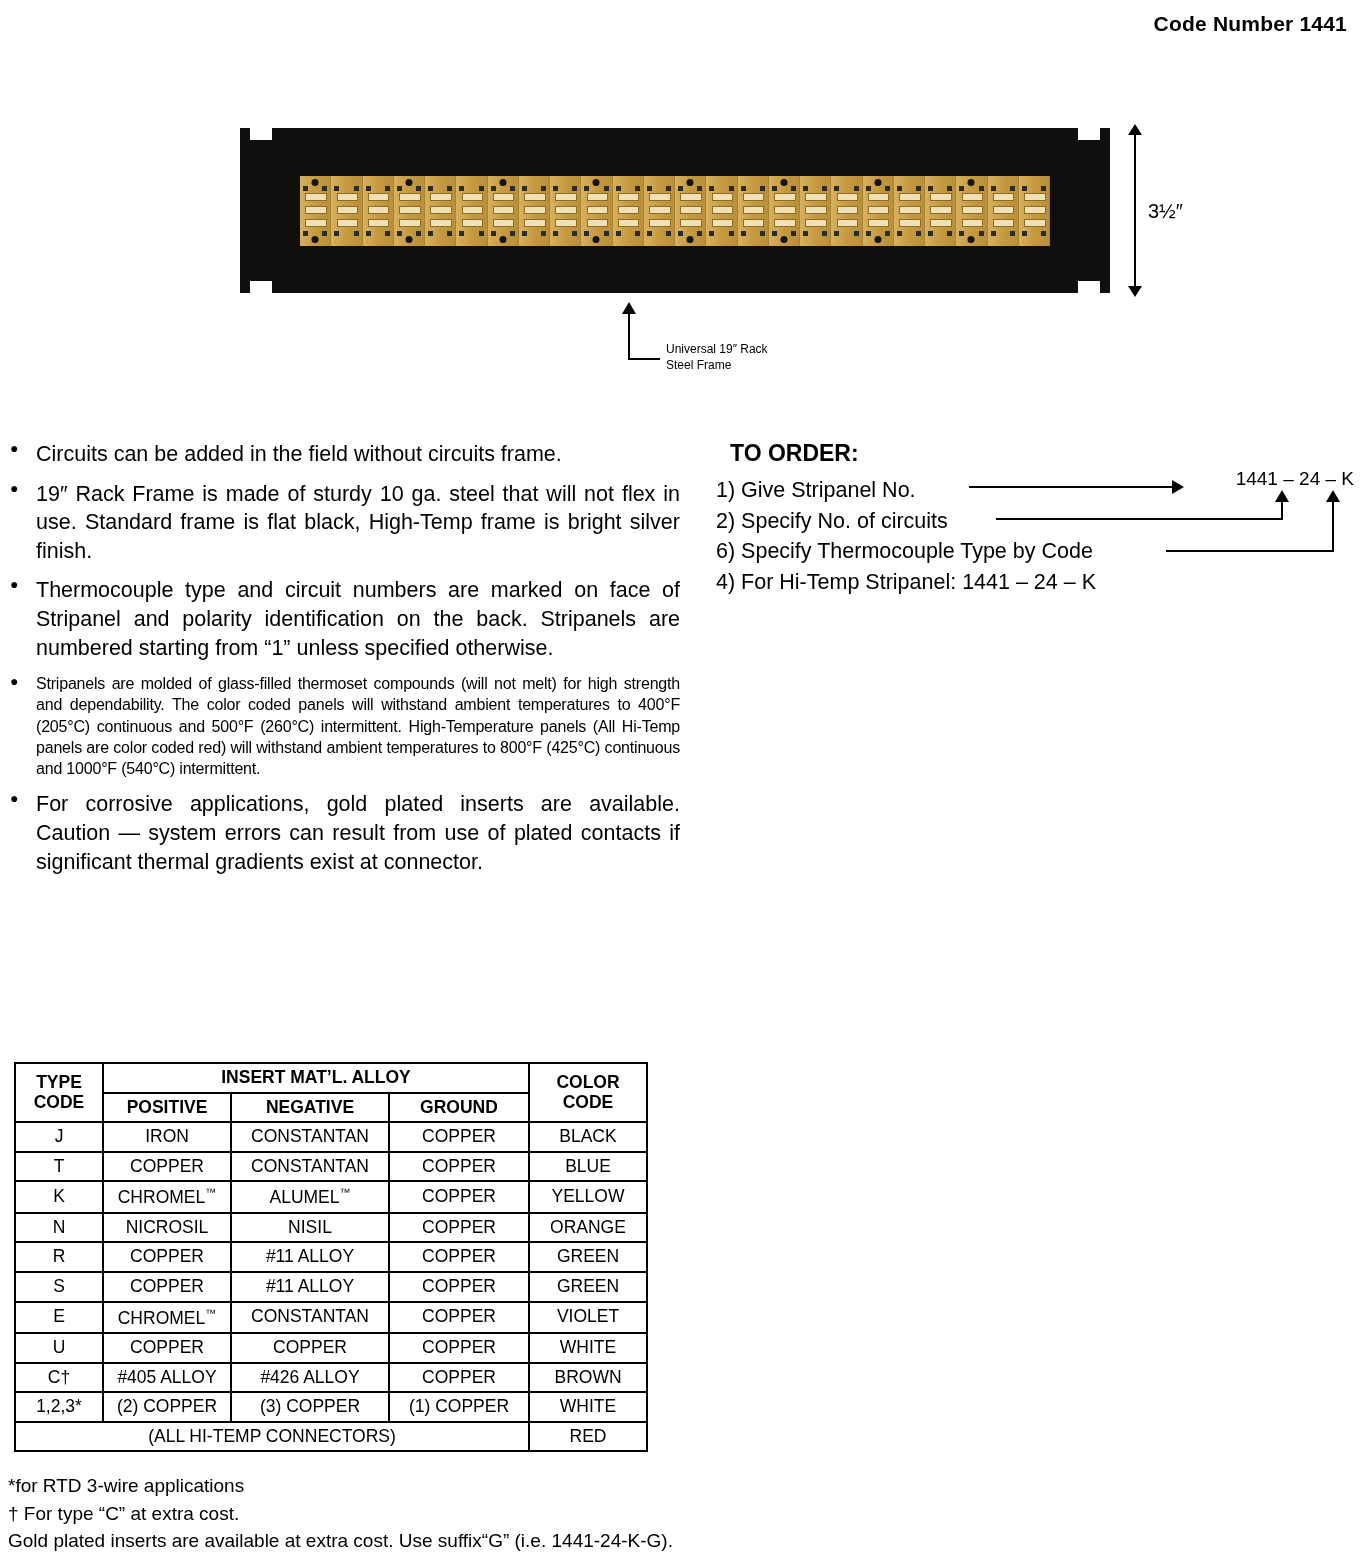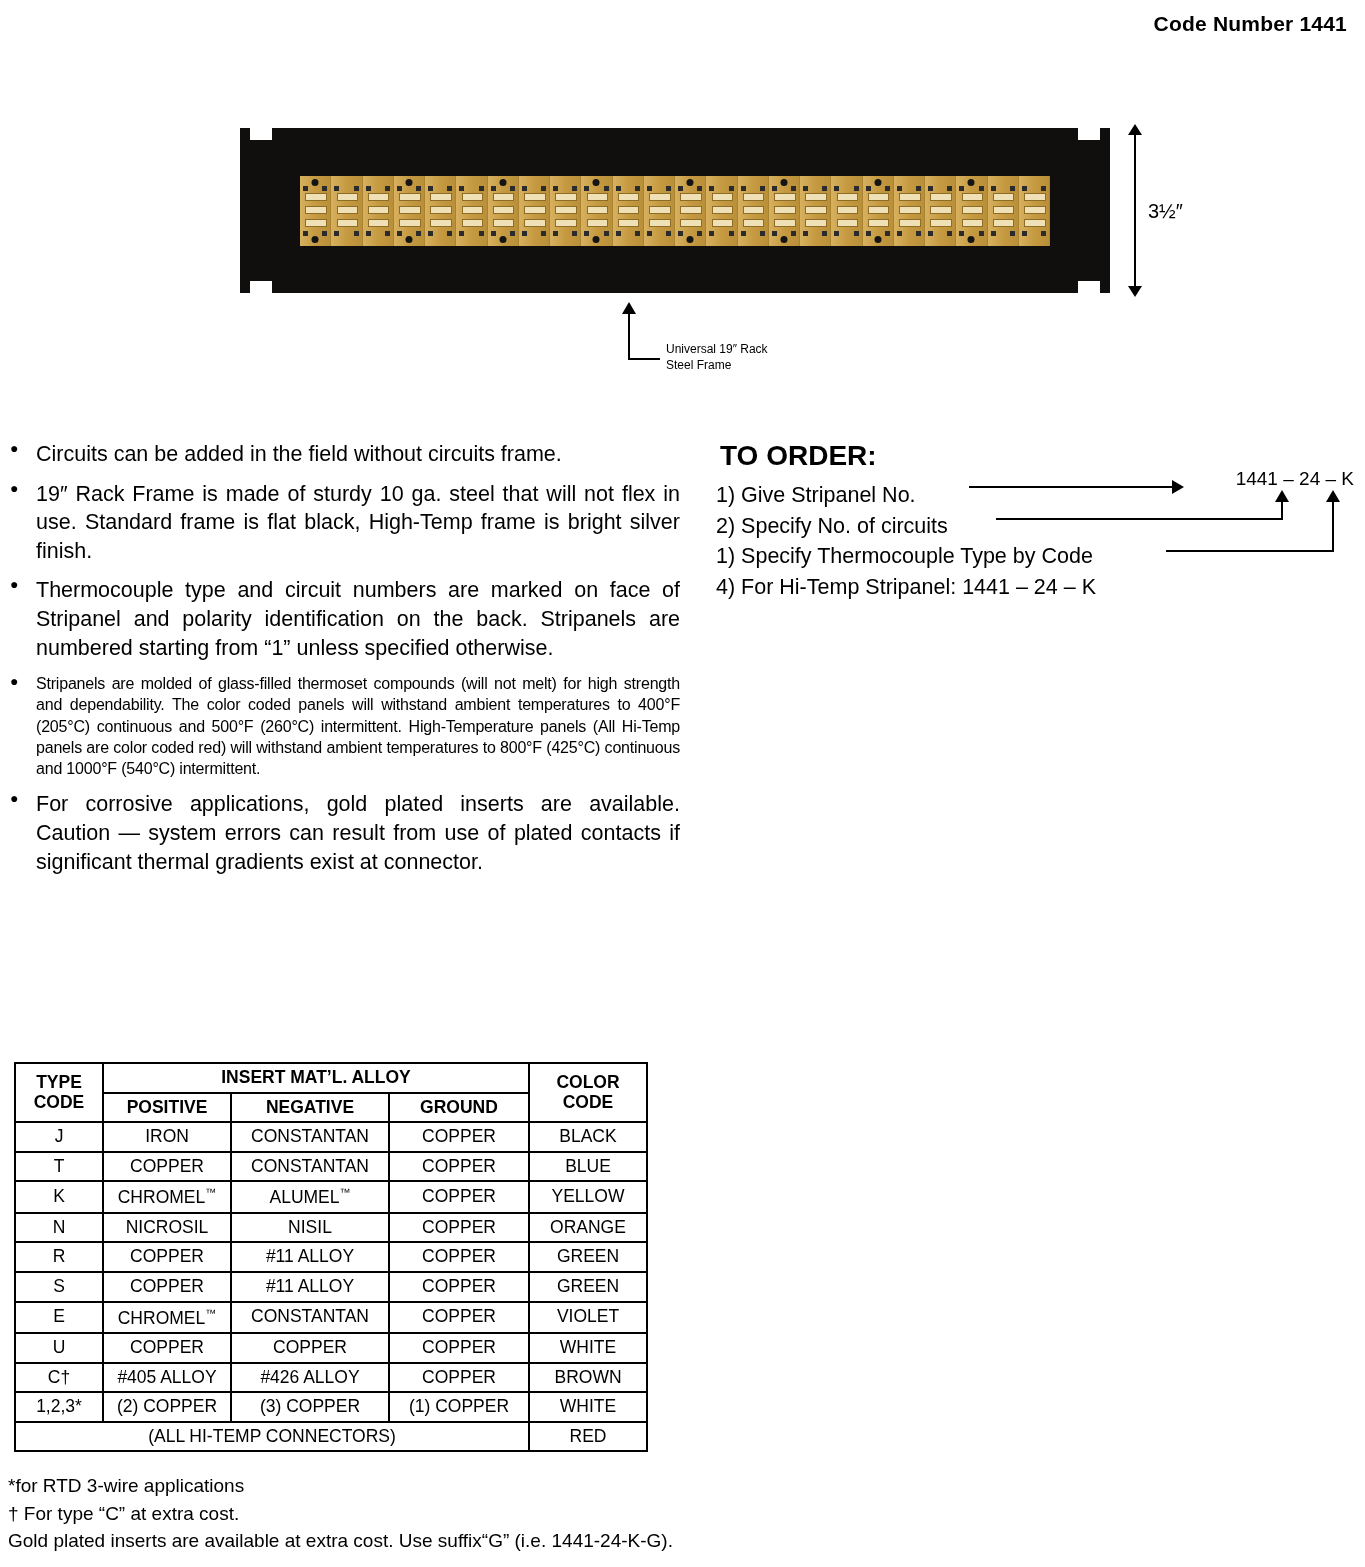--- a/index.html
+++ b/index.html
@@ -209,22 +209,22 @@
   }
 
   
   .to-order {
     position: absolute;
     left: 716px;
     top: 440px;
     width: 640px;
   }
   .to-order h2 {
-    margin: 0 0 8px 4px;
-    font-size: 28px;
+    margin: 0 0 8px 14px;
+    font-size: 23px;
     font-weight: bold;
   }
   .to-order ol {
     margin: 0;
     padding: 0;
     list-style: none;
     font-size: 21.5px;
     line-height: 1.42;
   }
   .to-order li {
@@ -624,21 +624,21 @@
     <li class="tight">Stripanels are molded of glass-filled thermoset compounds (will not melt) for high strength and dependability. The color coded panels will withstand ambient temperatures to 400°F (205°C) continuous and 500°F (260°C) intermittent. High-Temperature panels (All Hi-Temp panels are color coded red) will withstand ambient temperatures to 800°F (425°C) continuous and 1000°F (540°C) intermittent.</li>
     <li>For corrosive applications, gold plated inserts are available. Caution — system errors can result from use of plated contacts if significant thermal gradients exist at connector.</li>
   </ul>
 </div>
 
 <div class="to-order">
   <h2>TO ORDER:</h2>
   <ol>
     <li>1)  Give Stripanel No.</li>
     <li>2)  Specify No. of circuits</li>
-    <li>1)  Specify Thermocouple Type by Code</li>
+    <li>6)  Specify Thermocouple Type by Code</li>
     <li>4)  For Hi-Temp Stripanel: 1441 – 24 – K</li>
   </ol>
   <div class="order-result">1441 – 24 – K</div>
 
   <div class="lead1"></div>
   <div class="lead1-arrow"></div>
   <div class="lead2"></div>
   <div class="lead2-v"></div>
   <div class="lead2-arrow"></div>
   <div class="lead3"></div>

